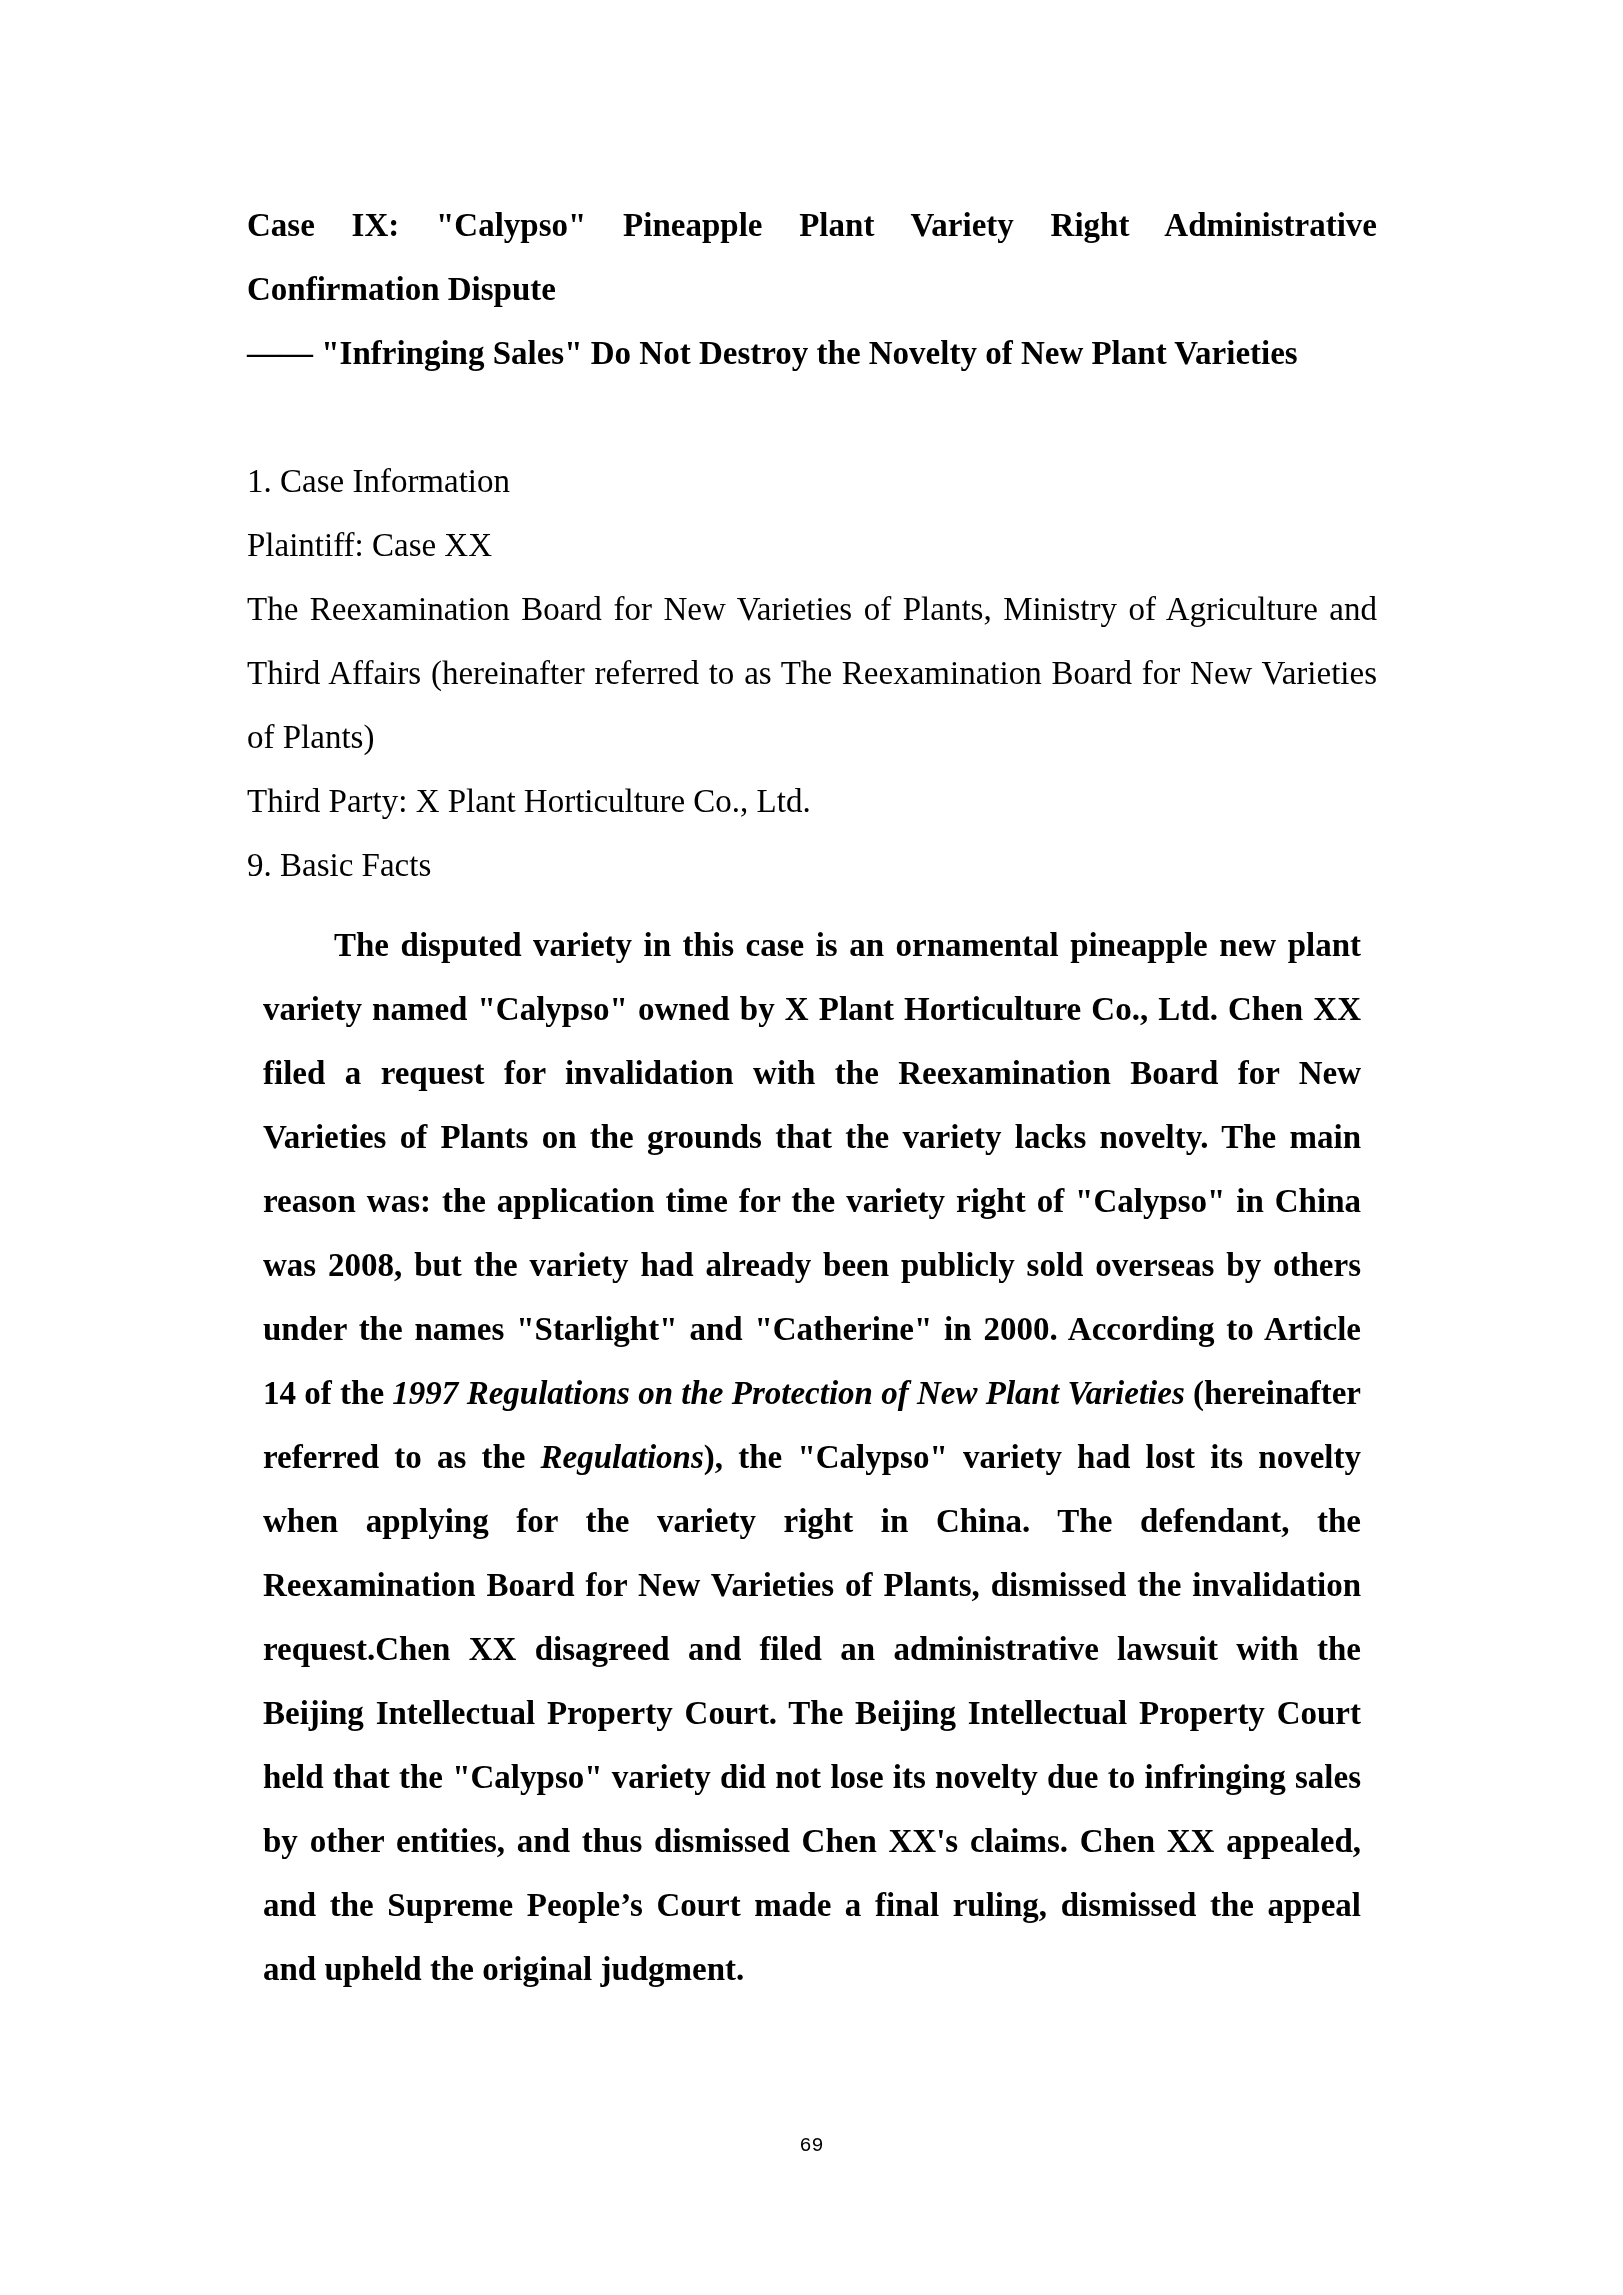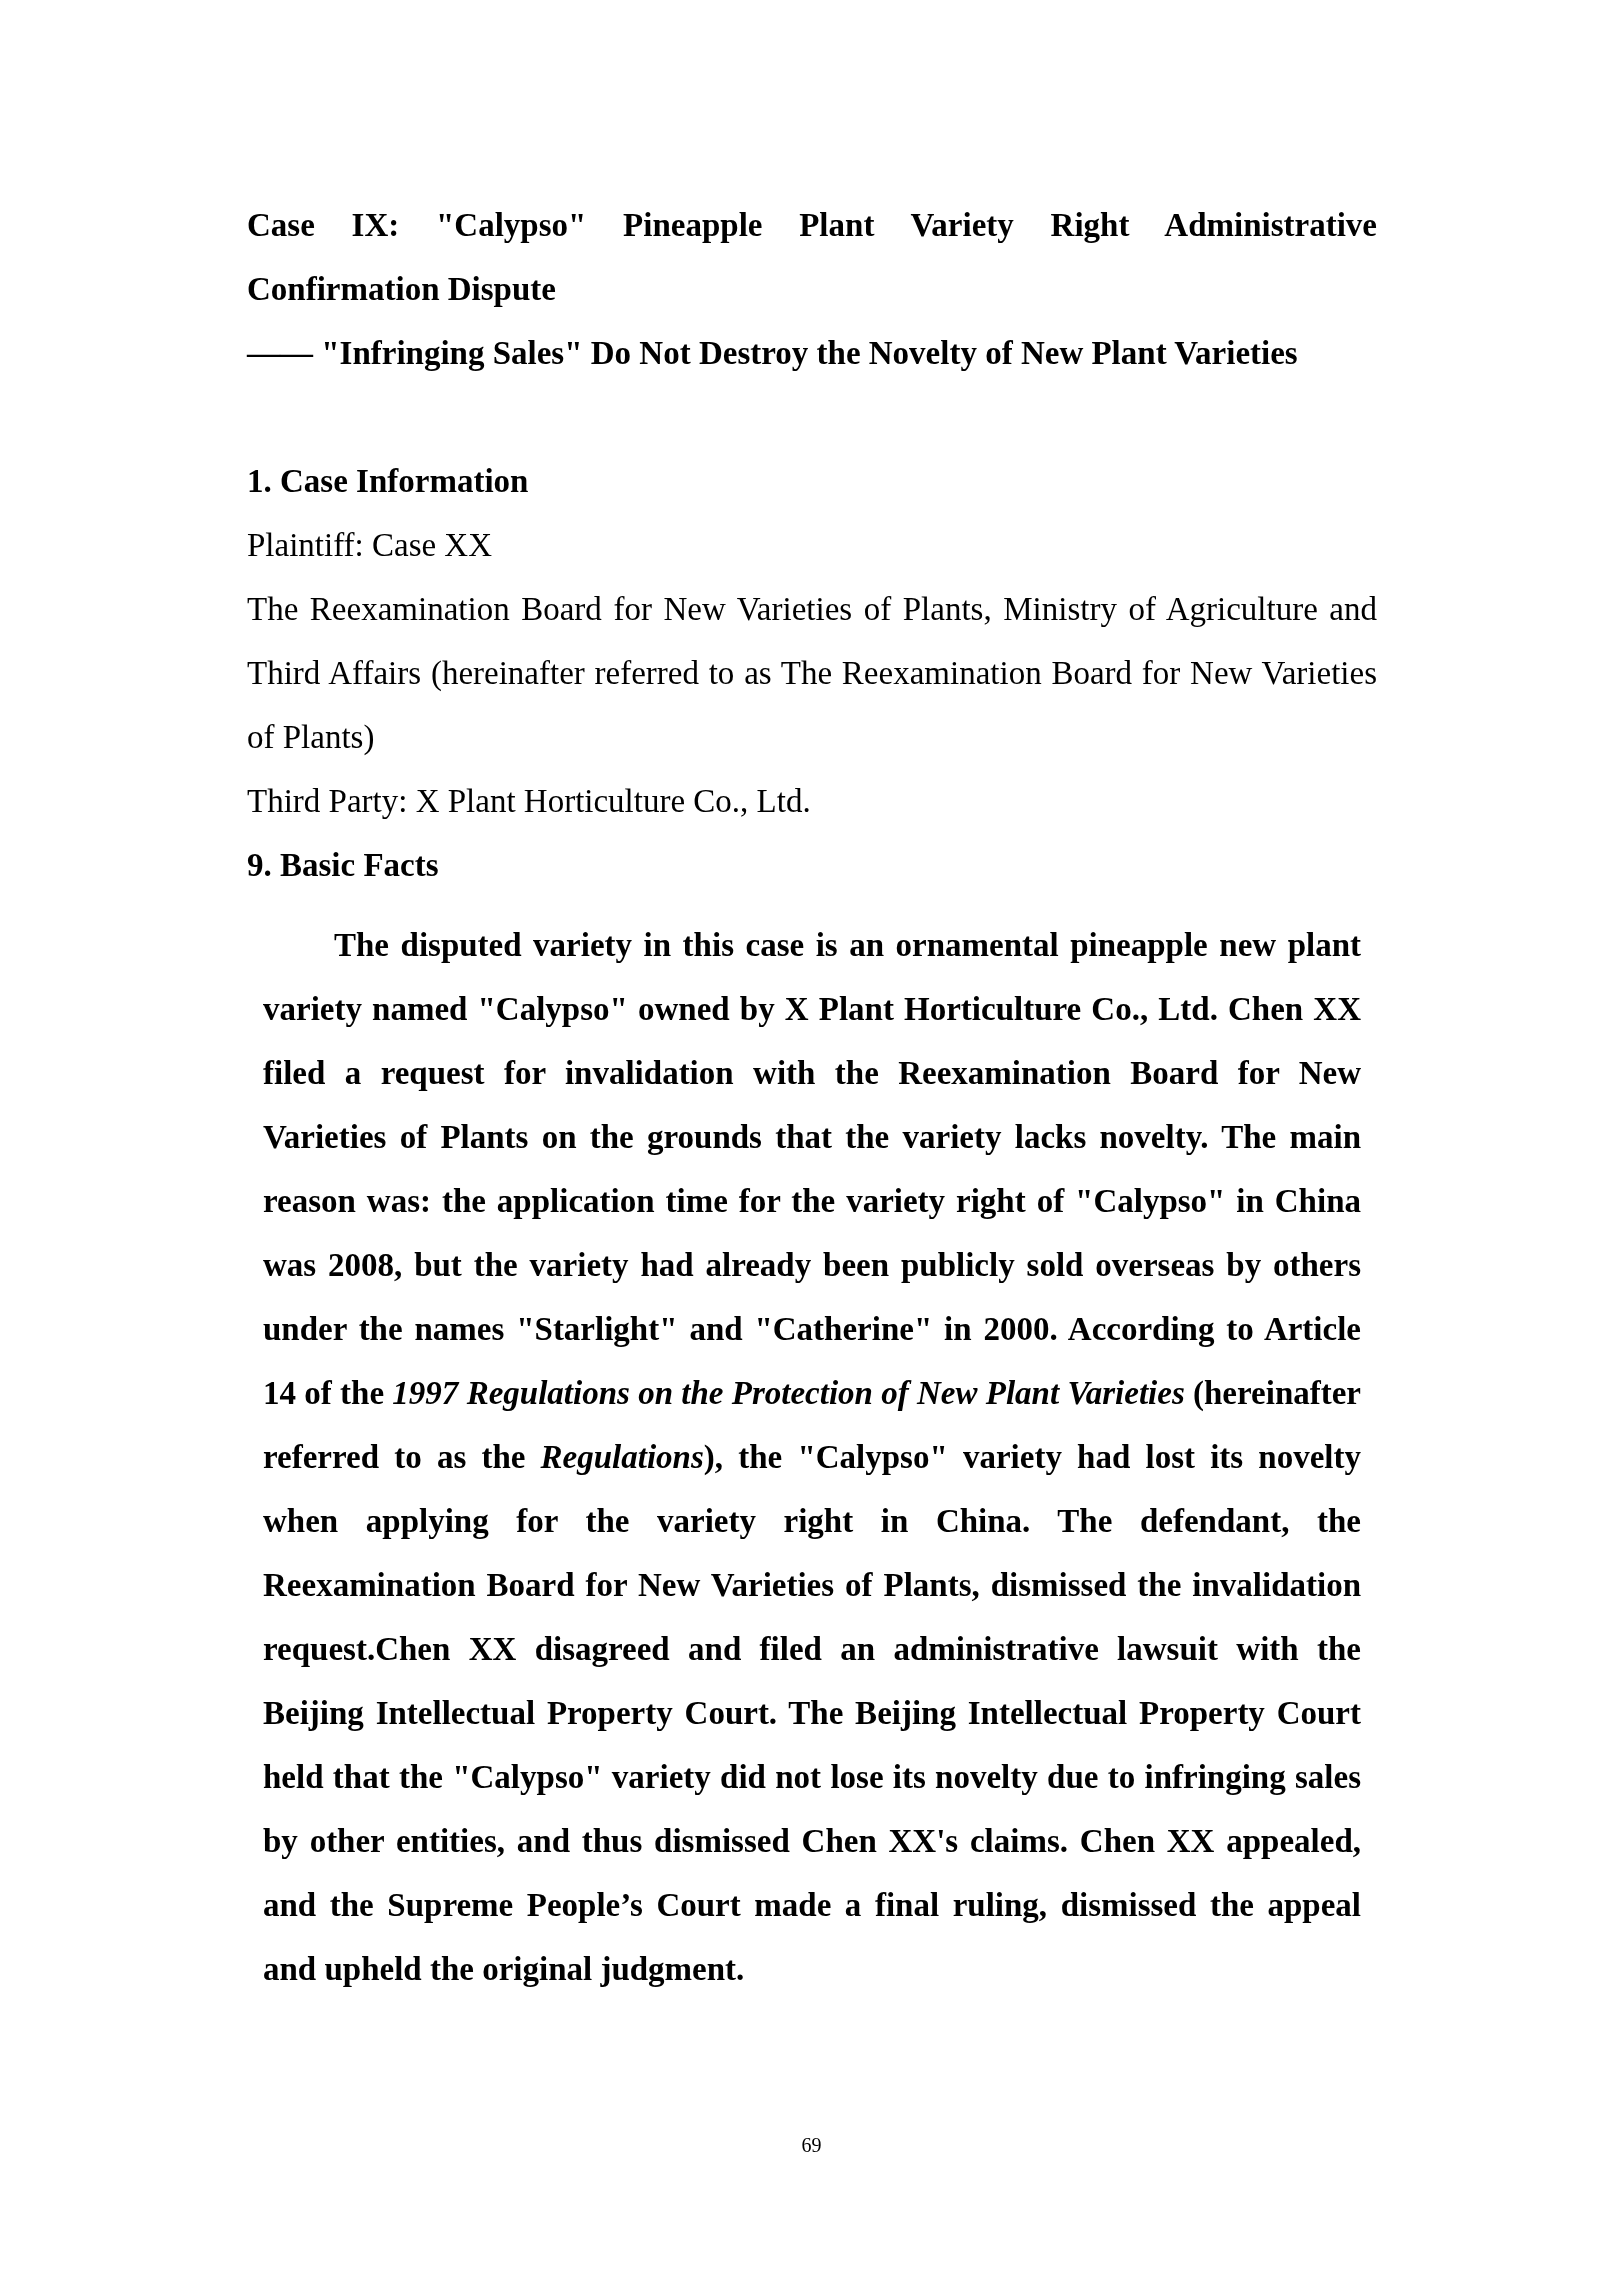--- a/index.html
+++ b/index.html
@@ -30,42 +30,42 @@
     margin: 0;
   }
   .title-main {
     text-align: justify;
     text-align-last: left;
   }
   .blank {
     height: 64px;
   }
   .heading {
-    font-weight: bold;
+    font-weight: normal;
     margin: 0;
   }
   .para {
     margin: 16px;
     text-indent: 71px;
     text-align: justify;
     text-align-last: left;
     font-weight: bold;
   }
   .block {
     margin: 0;
     text-align: justify;
     text-align-last: left;
   }
   .page-number {
     position: absolute;
     left: 0;
     width: 1623px;
     top: 2133px;
     text-align: center;
-    font-family: Liberation Serif, serif;
+    font-family: Liberation Mono, monospace;
     font-size: 20px;
     line-height: 25px;
   }
   i { font-style: italic; }
 </style>
 </head>
 <body>
 
 <div class="page">
   <p class="title title-main">Case IX: "Calypso" Pineapple Plant Variety Right Administrative Confirmation Dispute</p>

